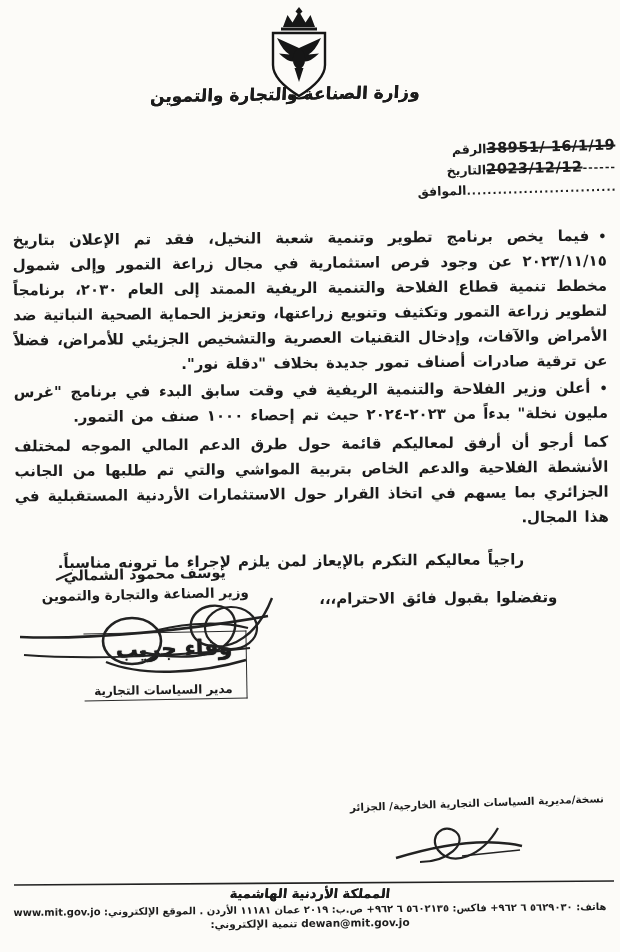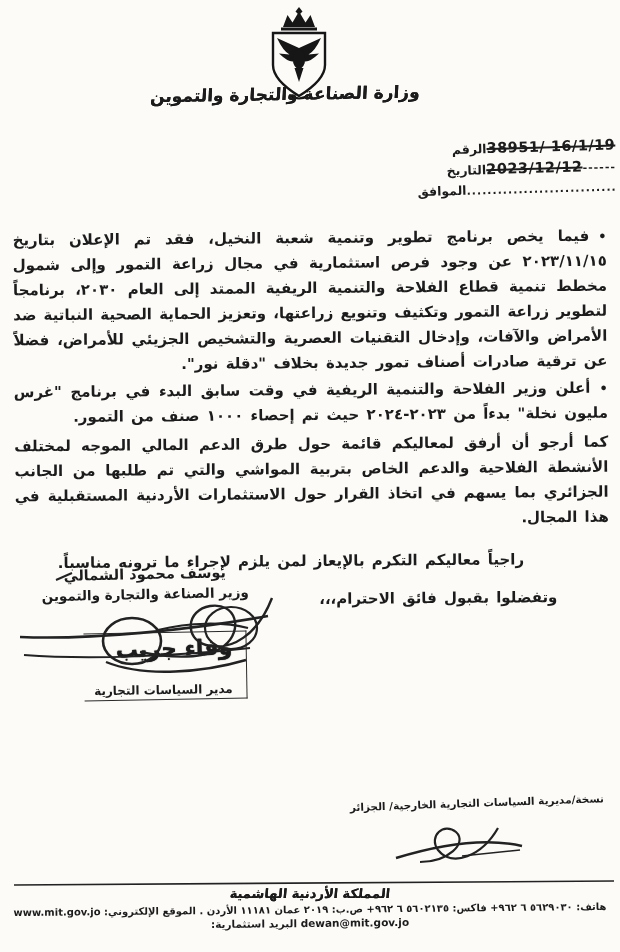--- a/index.html
+++ b/index.html
@@ -176,21 +176,21 @@
     <div class="stamp-name">وفاء جريب</div>
   </div>
 
   <div class="cc-block">نسخة/مديرية السياسات التجارية الخارجية/ الجزائر</div>
 
   <div class="footer">
     <div class="footer-kingdom">المملكة الأردنية الهاشمية</div>
     <div class="footer-contact">هاتف: ٥٦٢٩٠٣٠ ٦ ٩٦٢+ فاكس: ٥٦٠٢١٣٥ ٦ ٩٦٢+ ص.ب: ٢٠١٩ عمان ١١١٨١ الأردن . الموقع الإلكتروني: www.mit.gov.jo</div>
     <div class="footer-email">
       <span class="email-addr">dewan@mit.gov.jo</span>
-      <span>البريد استثمارية:</span>
+      <span>تنمية الإلكتروني:</span>
     </div>
   </div>
 
   <svg class="ink-overlay" width="620" height="952" viewBox="0 0 620 952" xmlns="http://www.w3.org/2000/svg">
 
     <path d="M56 580 L72 573" stroke="#222" stroke-width="2" fill="none"></path>
 
     <g stroke="#222" fill="none">
       <path d="M272 598 C 258 634, 232 652, 206 645 C 184 639, 186 610, 210 606 C 236 602, 244 630, 224 646 C 206 660, 170 658, 140 652" stroke-width="2.4"></path>
       <ellipse cx="231" cy="628" rx="26" ry="21" stroke-width="2.2"></ellipse>

